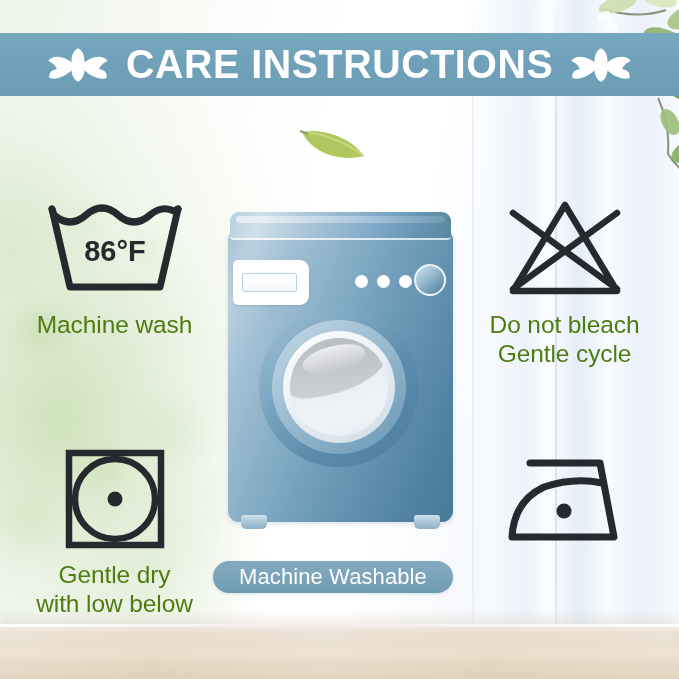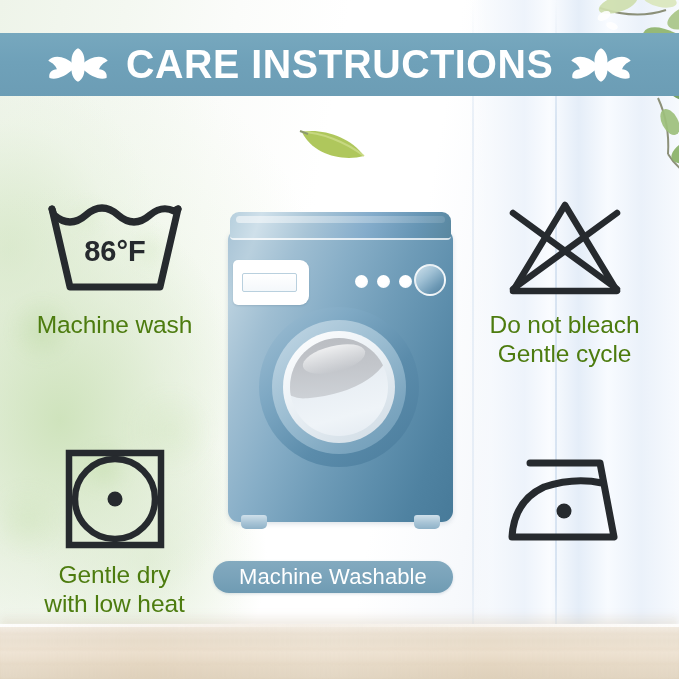--- a/index.html
+++ b/index.html
@@ -393,21 +393,21 @@
   <div class="cell" id="cell-dry">
     <div class="icon-wrap">
       <svg width="104" height="104" viewBox="0 0 104 104">
         <rect x="6" y="6" width="92" height="92" fill="none" stroke="#262a2e" stroke-width="6.5"></rect>
         <circle cx="52" cy="52" r="40" fill="none" stroke="#262a2e" stroke-width="6.5"></circle>
         <circle cx="52" cy="52" r="7.5" fill="#262a2e"></circle>
       </svg>
     </div>
     <div class="caption">
       <div>Gentle dry</div>
-      <div>with low heat</div>
+      <div>with low below</div>
     </div>
   </div>
 
   <div class="cell" id="cell-iron">
     <div class="icon-wrap">
       <svg width="126" height="92" viewBox="0 0 126 92">
         <path d="M28 10 L98 10 L112 84 L10 84 Q12 48 42 34 Q72 24 100 30" fill="none" stroke="#262a2e" stroke-width="7" stroke-linecap="round" stroke-linejoin="round"></path>
         <circle cx="62" cy="58" r="7.5" fill="#262a2e"></circle>
       </svg>
     </div>

